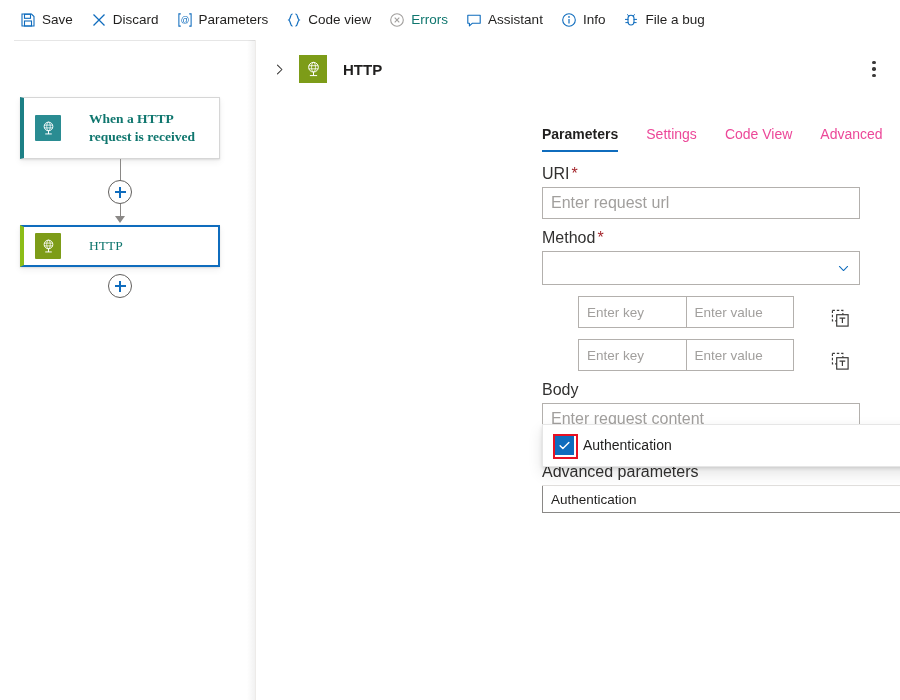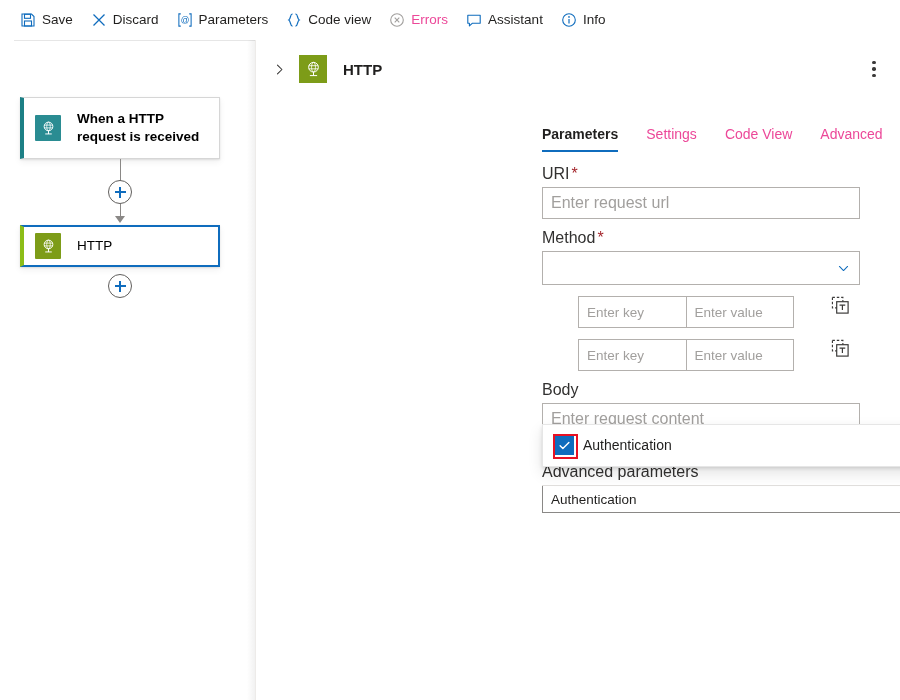--- a/index.html
+++ b/index.html
@@ -40,21 +40,21 @@
     gap: 6px;
     height: 32px;
     padding: 0 8px;
     margin-right: 2px;
     cursor: pointer;
     white-space: nowrap;
     color: #201f1e;
     font-size: 13.5px;
   }
   .tb-item.disabled {
-    color: #ec4899;
+    color: #0f766e;
     cursor: default;
   }
   .tb-ico {
     width: 16px;
     height: 16px;
     display: inline-flex;
     align-items: center;
     justify-content: center;
     flex: 0 0 16px;
   }
@@ -118,26 +118,27 @@
   .node-icon {
     width: 26px; height: 26px;
     flex: 0 0 26px;
     margin-left: 11px;
     border-radius: 1px;
     display: flex; align-items: center; justify-content: center;
   }
   .node-icon.teal { background: #2a8c92; }
   .node-icon.olive { background: #7d9c18; }
   .node-title {
-    margin-left: 16px;
+    margin-left: 28px;
     font-size: 13.5px;
     font-weight: 600;
-    color: #000000;
+    color: #0f766e;
     line-height: 18px;
     max-width: 128px;
+    font-family: Liberation Serif, serif;
   }
   .node-http .node-title { font-weight: 400; font-size: 13.5px; }
 
   
   .conn-line {
     position: absolute;
     background: #8a8886;
     width: 1px;
   }
   .plus-btn {
@@ -292,21 +293,21 @@
     justify-content: space-between;
     padding: 0 9px 0 8px;
     font-size: 13.5px;
     color: #323130;
     cursor: pointer;
   }
   .select-box .chev { color: #0f6cbd; display:flex; }
 
   .kv-row {
     display: flex;
-    align-items: flex-start;
+    align-items: flex-end;
     gap: 0;
     padding-left: 36px;
   }
   .kv-inputs {
     display: flex;
     flex: 1 1 auto;
     border: 1px solid #b3b0ad;
     box-sizing: border-box;
     height: 32px;
     background: #ffffff;
@@ -479,20 +480,29 @@
       <span class="tb-ico">
         <svg width="16" height="16" viewBox="0 0 16 16">
           <circle cx="8" cy="8" r="6.3" fill="none" stroke="#0f6cbd" stroke-width="1.1"></circle>
           <circle cx="8" cy="4.9" r="0.85" fill="#0f6cbd"></circle>
           <path d="M8 7.1v4.4" stroke="#0f6cbd" stroke-width="1.2"></path>
         </svg>
       </span>
       <span class="tb-label">Info</span>
     </div>
 
+    <div class="tb-item">
+      <span class="tb-ico">
+        <svg width="16" height="16" viewBox="0 0 16 16">
+          <path d="M5 6.2c0-1.7 1.3-3 3-3s3 1.3 3 3v3.4c0 1.9-1.4 3.4-3 3.4s-3-1.5-3-3.4z" fill="none" stroke="#0f6cbd" stroke-width="1.1"></path>
+          <path d="M5.8 4.2L4.6 2.6M10.2 4.2l1.2-1.6M5 7.4H2.4M11 7.4h2.6M5.1 10.6H2.8M10.9 10.6h2.3" stroke="#0f6cbd" stroke-width="1" stroke-linecap="round"></path>
+        </svg>
+      </span>
+      <span class="tb-label">File a bug</span>
+    </div>
   </div>
 
   <div class="body-split">
 
     <div class="canvas">
       <div class="canvas-top-line"></div>
 
       <div class="node node-trigger">
         <div class="node-icon teal">
           <svg width="17" height="17" viewBox="0 0 20 20">

